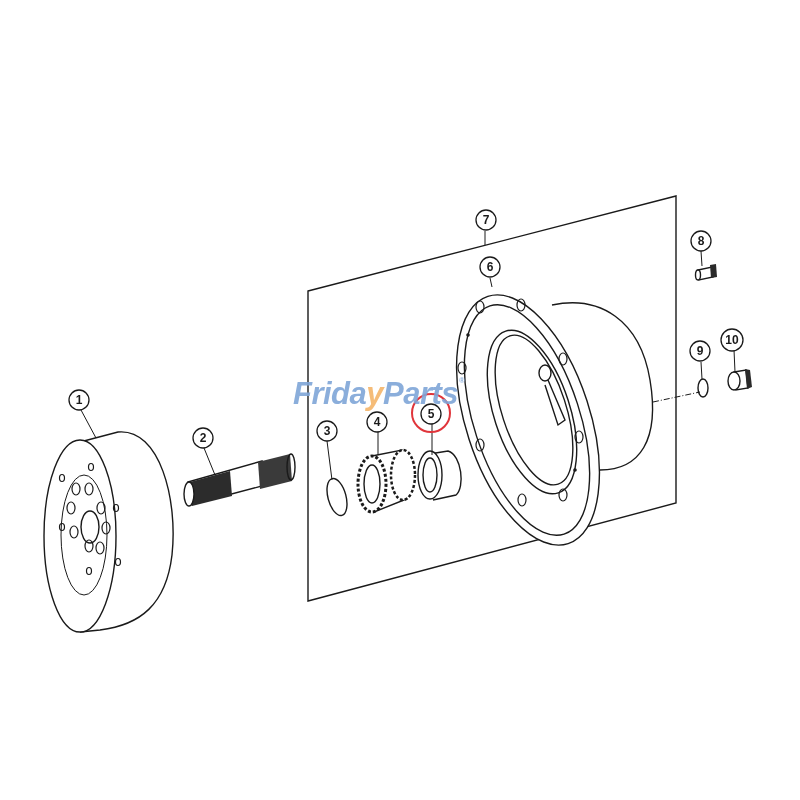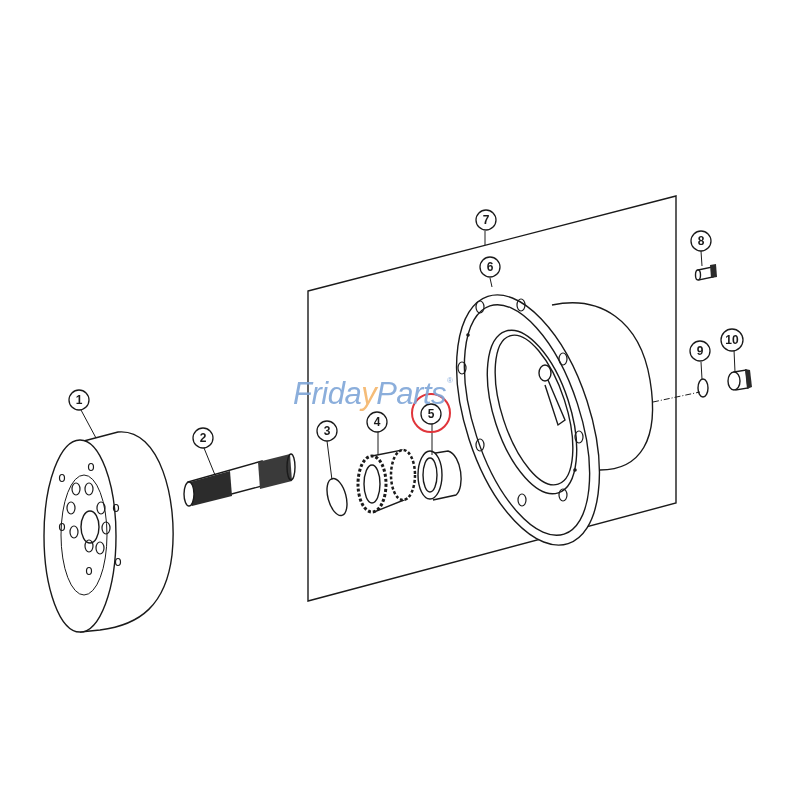--- a/index.html
+++ b/index.html
@@ -3,21 +3,21 @@
   <meta charset="utf-8">
   <style>
     html, body { margin: 0; padding: 0; background: #ffffff; }
     body { width: 800px; height: 800px; position: relative; overflow: hidden; font-family: "Liberation Sans", sans-serif; }
     #diagram { position: absolute; left: 0; top: 0; width: 800px; height: 800px; }
     .ln { stroke: #1a1a1a; fill: none; stroke-width: 1.4; }
     .ln-thin { stroke: #1a1a1a; fill: none; stroke-width: 1; }
     .fill-w { fill: #ffffff; }
     .callout-circle { fill: #ffffff; stroke: #1a1a1a; stroke-width: 1.3; }
     .callout-text { font-family: "Liberation Sans", sans-serif; font-size: 12px; font-weight: bold; fill: #1a1a1a; text-anchor: middle; dominant-baseline: central; }
-    .watermark { position: absolute; left: 293px; top: 376px; font-family: "Liberation Sans", sans-serif; font-style: italic; font-weight: normal; font-size: 31px; letter-spacing: -0.5px; color: #7fa6d8; opacity: 0.9; white-space: nowrap; pointer-events: none; text-align: center; }
+    .watermark { position: absolute; left: 293px; top: 376px; font-family: "Liberation Sans", sans-serif; font-style: italic; font-weight: bold; font-size: 31px; letter-spacing: -0.5px; color: #7fa6d8; opacity: 0.9; white-space: nowrap; pointer-events: none; text-align: center; }
     .watermark .check { color: #f4b56a; }
     .watermark .reg { font-size: 8px; vertical-align: top; font-style: normal; margin-left: 1px; }
   </style>
 </head>
 <body>
 
 <svg id="diagram" viewBox="0 0 800 800" xmlns="http://www.w3.org/2000/svg">
 
   <g>
     <polygon class="ln" points="308,291 676,196 676,503 308,601"></polygon>

